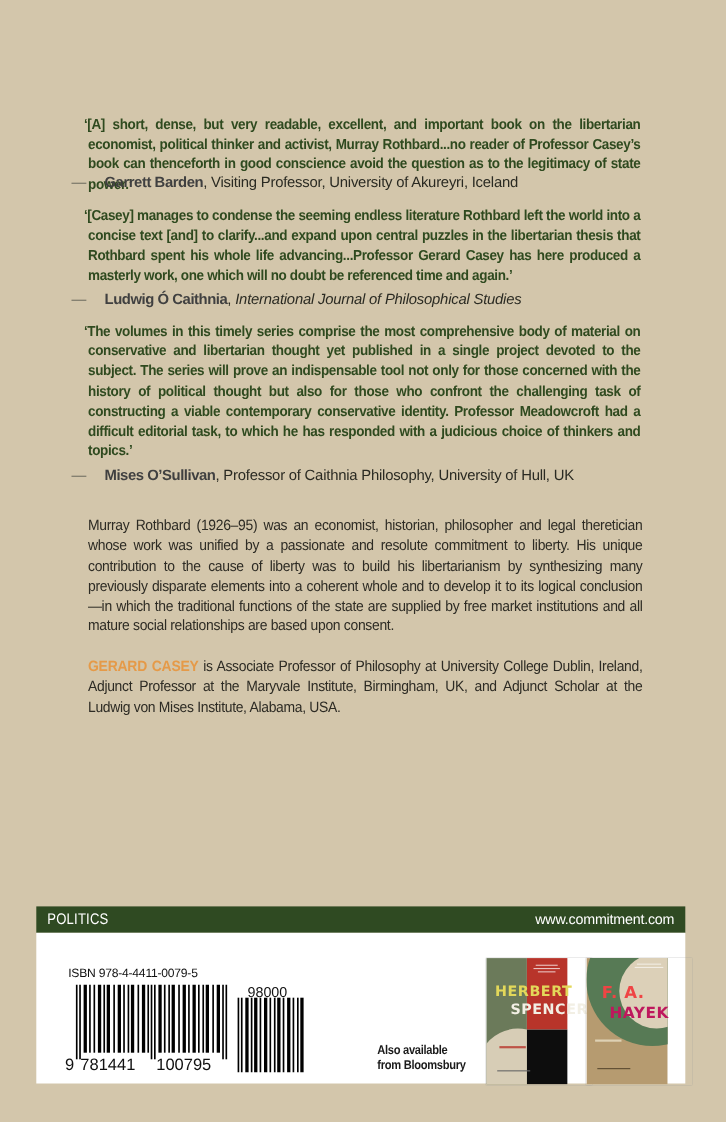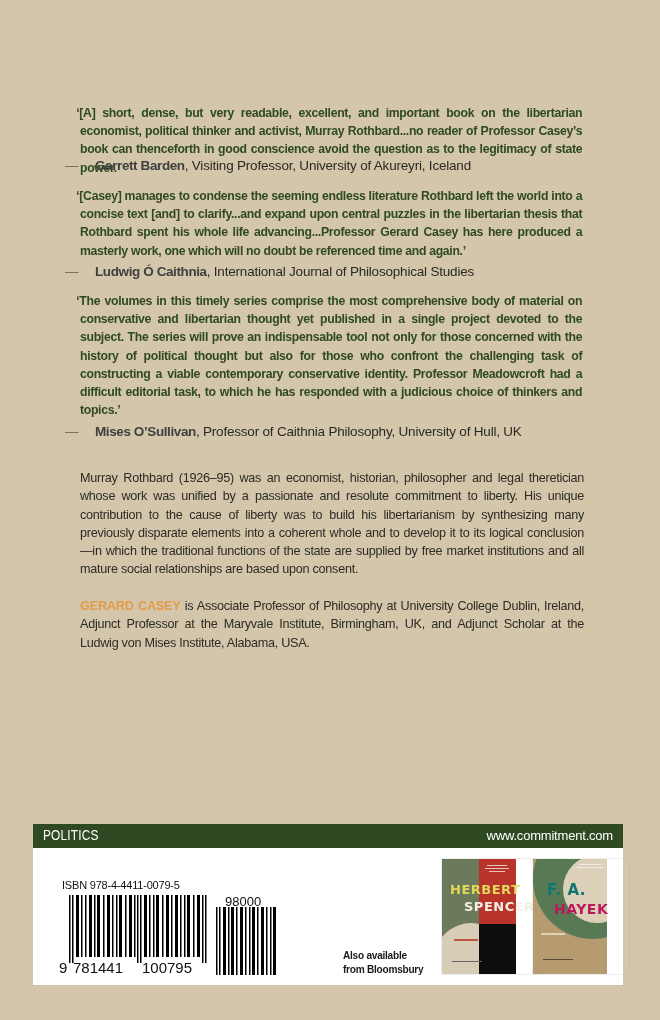--- a/index.html
+++ b/index.html
@@ -29,21 +29,21 @@
     .quote p { margin: 0; }
     .quote .first { text-indent: -4px; }
     .attr {
       position: absolute; left: -15px;
       font-size: 13.5px; color: #2a2a22;
       white-space: nowrap;
       letter-spacing: -0.2px;
     }
     .attr .dash { color: #6b6a5e; display: inline-block; width: 30px; }
     .attr .name { font-weight: bold; color: #404040; letter-spacing: -0.4px; }
-    .attr .i { }
+    .attr .i { font-style: italic; }
     .bio {
       position: absolute; left: 0; width: 542px;
       font-size: 13.6px; line-height: 18.3px;
       color: #2d2b24; text-align: justify;
       letter-spacing: -0.3px;
       transform: scaleX(0.93);
       transform-origin: left top;
     }
     .bio p { margin: 0; }
     .author .aname { color: #e59a48; font-weight: bold; letter-spacing: -0.2px; }
@@ -71,21 +71,21 @@
     }
     .barcode {
       position: absolute; left: 26px; top: 47px; width: 270px; height: 80px;
     }
     .also {
       position: absolute; left: 310px; top: 100px; font-size: 11.5px; font-weight: bold;
       color: #1b1b1b; line-height: 14px; letter-spacing: -0.3px;
       transform: scaleX(0.88); transform-origin: left top;
     }
     .book {
-      position: absolute; top: 11px; width: 96px; height: 115px;
+      position: absolute; top: 23px; width: 96px; height: 115px;
       overflow: hidden; box-shadow: 0 0 1px #999;
     }
     .book1 { left: 409px; }
     .book2 { left: 500px; }
     .book-title {
       position: absolute; font-weight: bold; letter-spacing: 0.5px;
       font-family: "DejaVu Sans", sans-serif;
     }
   </style>
 </head>
@@ -213,16 +213,16 @@
   <div class="book book2">
     <svg width="74" height="115" viewBox="0 0 74 115">
       <rect x="0" y="0" width="74" height="115" fill="#b69b70"></rect>
       <circle cx="60" cy="20" r="60" fill="#577a55"></circle>
       <circle cx="64" cy="30" r="34" fill="#dcd0b8"></circle>
       <rect x="46" y="5" width="22" height="1" fill="rgba(255,255,255,0.6)"></rect>
       <rect x="44" y="8" width="26" height="1" fill="rgba(255,255,255,0.6)"></rect>
       <rect x="8" y="74" width="24" height="2" fill="#e8dfc6" opacity="0.8"></rect>
       <rect x="10" y="100" width="30" height="1" fill="#5a4a30"></rect>
     </svg>
-    <div class="book-title" style="left:14px;top:22px;color:#0f766e;font-size:15px;">F. A.</div>
+    <div class="book-title" style="left:14px;top:22px;color:#ef4444;font-size:15px;">F. A.</div>
     <div class="book-title" style="left:21px;top:42px;color:#be185d;font-size:14px;text-align:right;">HAYEK</div>
   </div>
 </div>
 
 </body></html>

